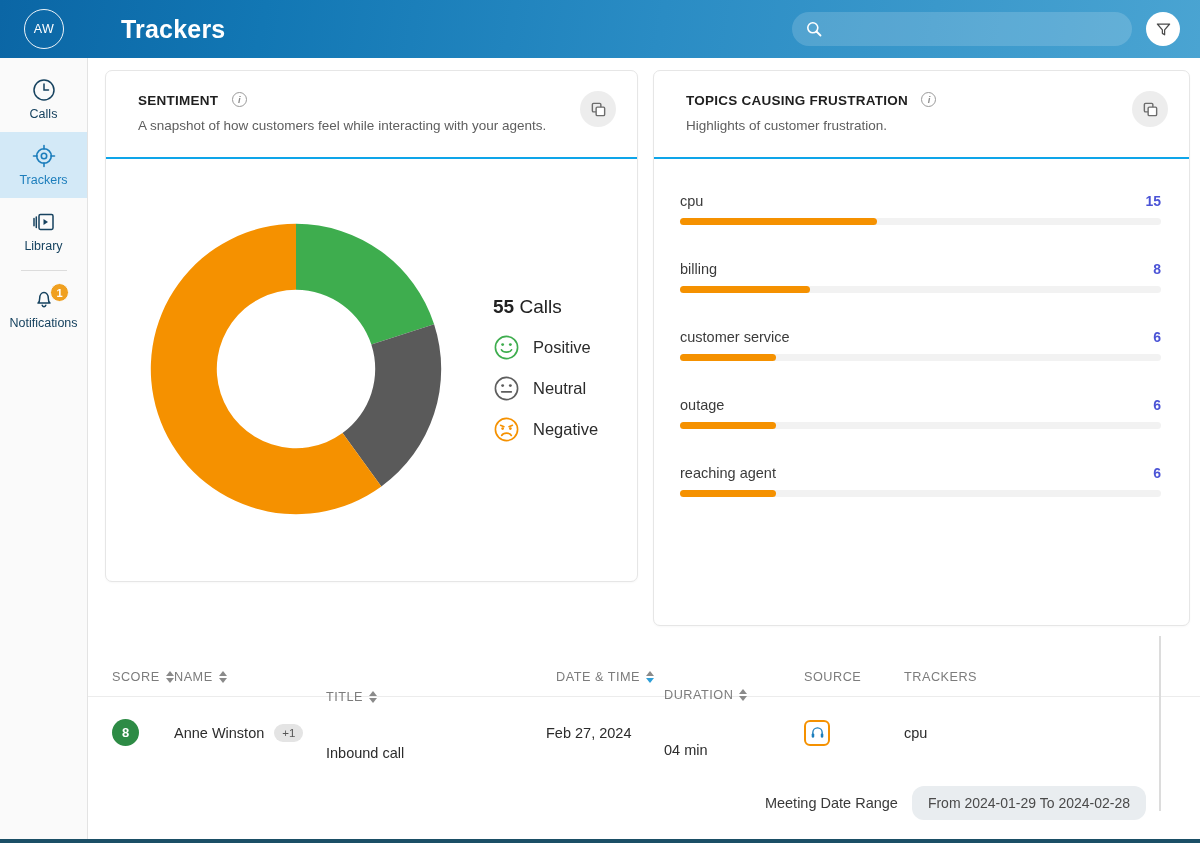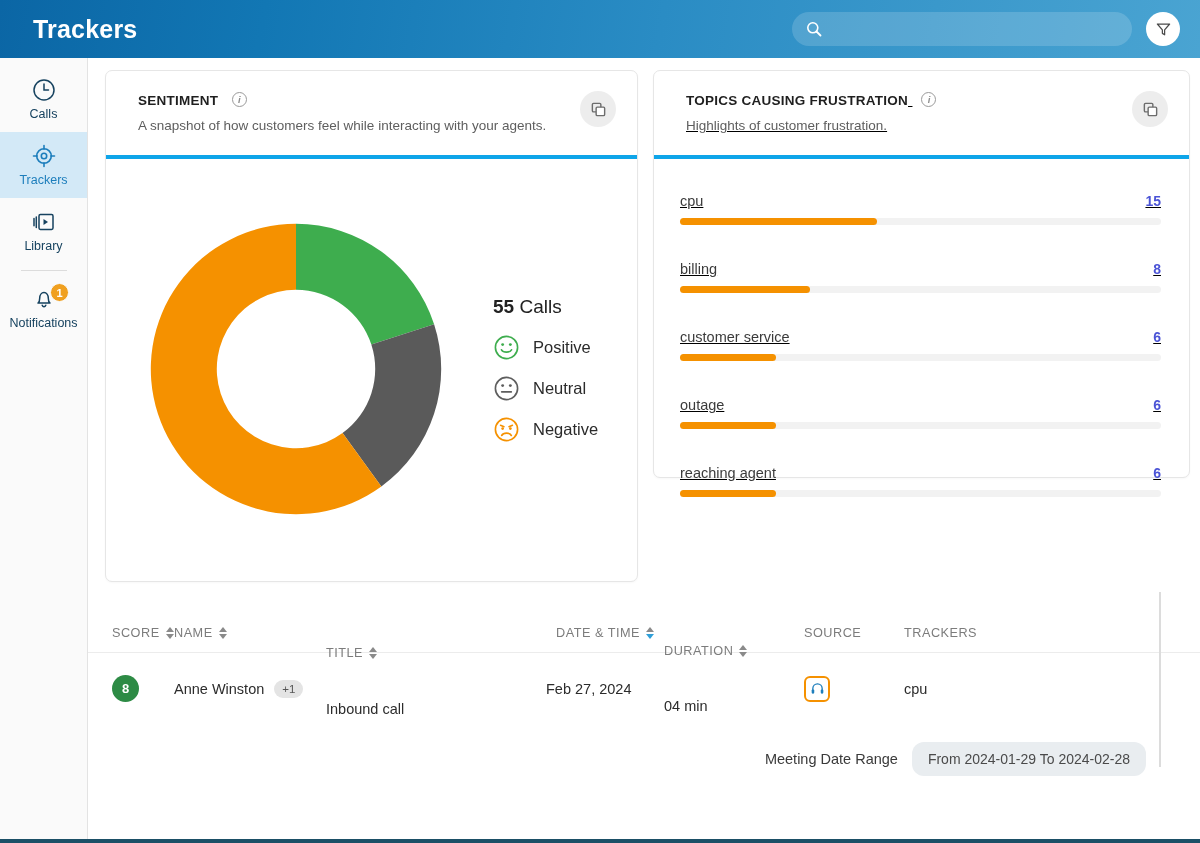--- a/index.html
+++ b/index.html
@@ -68,21 +68,21 @@
 
   
   .content { position: absolute; top: 58px; left: 88px; width: 1112px; height: 785px; background:#fff; }
 
   .cards-row { display: flex; gap: 15px; padding: 12px 10px 0 17px; }
   .card {
     background: #fff; border: 1px solid #e6e6e6; border-radius: 7px;
     box-shadow: 0 1px 2px rgba(0,0,0,.03);
   }
   .card-head {
-    padding: 20px 22px 16px 32px; border-bottom: 4px solid #0ea5e9;
+    padding: 20px 22px 16px 32px; border-bottom: 2px solid #0ea5e9;
     position: relative; min-height: 88px;
   }
   .card-title {
     font-size: 13.5px; font-weight: 700; color: #1f1f1f; letter-spacing: .25px;
     display: inline-block; vertical-align: middle;
   }
   .info-ico {
     display: inline-flex; align-items: center; justify-content: center;
     width: 15px; height: 15px; border-radius: 50%; border: 1.2px solid #9a9a9a;
     color: #8d8d8d; font-size: 9.5px; font-style: italic; font-weight: 700;
@@ -99,21 +99,21 @@
   .card-sentiment { width: 533px; height: 512px; }
   .donut-body { display: flex; align-items: center; height: 420px; padding-left: 10px; }
   .donut { width: 330px; height: 330px; flex: none; margin-left: 15px; }
   .legend { margin-left: 32px; }
   .legend-count { font-size: 19px; color: #222; margin-bottom: 16px; }
   .legend-count b { font-weight: 700; }
   .legend-item { display: flex; align-items: center; gap: 13px; margin-top: 14px; }
   .legend-item .lab { font-size: 16.5px; color: #2b2b2b; }
 
   
-  .card-frustration { width: 537px; height: 408px; text-decoration: underline; }
+  .card-frustration { width: 537px; height: 556px; }
   .bars { padding: 34px 28px 0 26px; }
   .bar-row { margin-bottom: 36px; }
   .bar-top { display: flex; justify-content: space-between; align-items: baseline; margin-bottom: 9px; }
   .bar-label { font-size: 14.5px; color: #3b3b3b; }
   .bar-val { font-size: 14px; color: #4b54d6; font-weight: 600; }
   .bar-track { height: 7px; border-radius: 4px; background: #f2f2f2; width: 100%; }
   .bar-fill { height: 7px; border-radius: 4px; background: #f59100; }
 
   
   .table-wrap { padding: 32px 0 0 0; position: relative; }
@@ -168,20 +168,23 @@
     position: absolute; right: 39px; top: 10px; width: 2px; height: 175px; background: #dcdcdc;
   }
   .bottom-bar { position: absolute; bottom: 0; left: 0; width: 1200px; height: 4px; background: #1b4f66; }
 </style>
 </head>
 <body>
 
 <div class="app">
 
   <div class="header">
+    <div class="logo-wrap">
+      <div class="logo">AW</div>
+    </div>
     <div class="page-title">Trackers</div>
     <div class="header-right">
       <div class="search-box">
         <svg width="16" height="16" viewBox="0 0 16 16">
           <circle cx="6.8" cy="6.8" r="5" fill="none" stroke="#fff" stroke-width="1.6"></circle>
           <line x1="10.5" y1="10.5" x2="14.5" y2="14.5" stroke="#fff" stroke-width="1.8" stroke-linecap="round"></line>
         </svg>
       </div>
       <div class="filter-btn">
         <svg width="17" height="17" viewBox="0 0 18 18">

